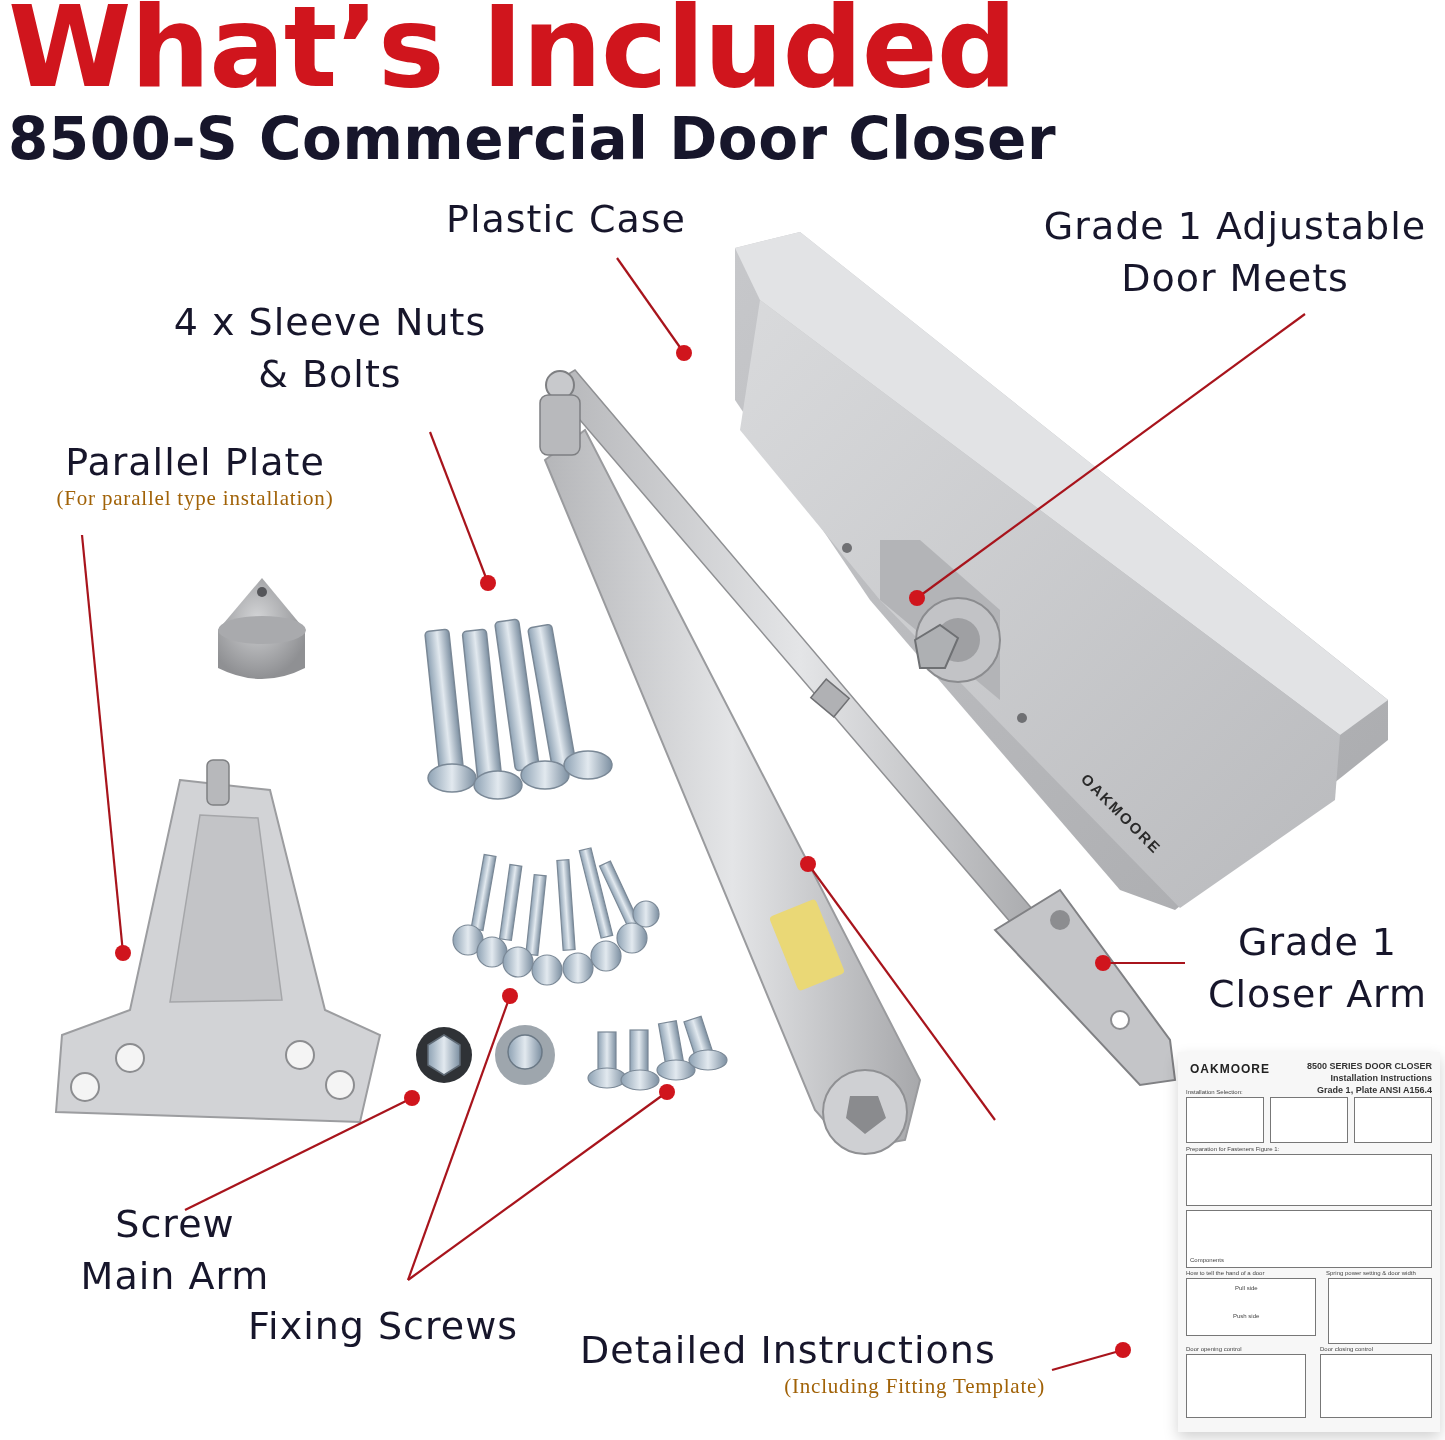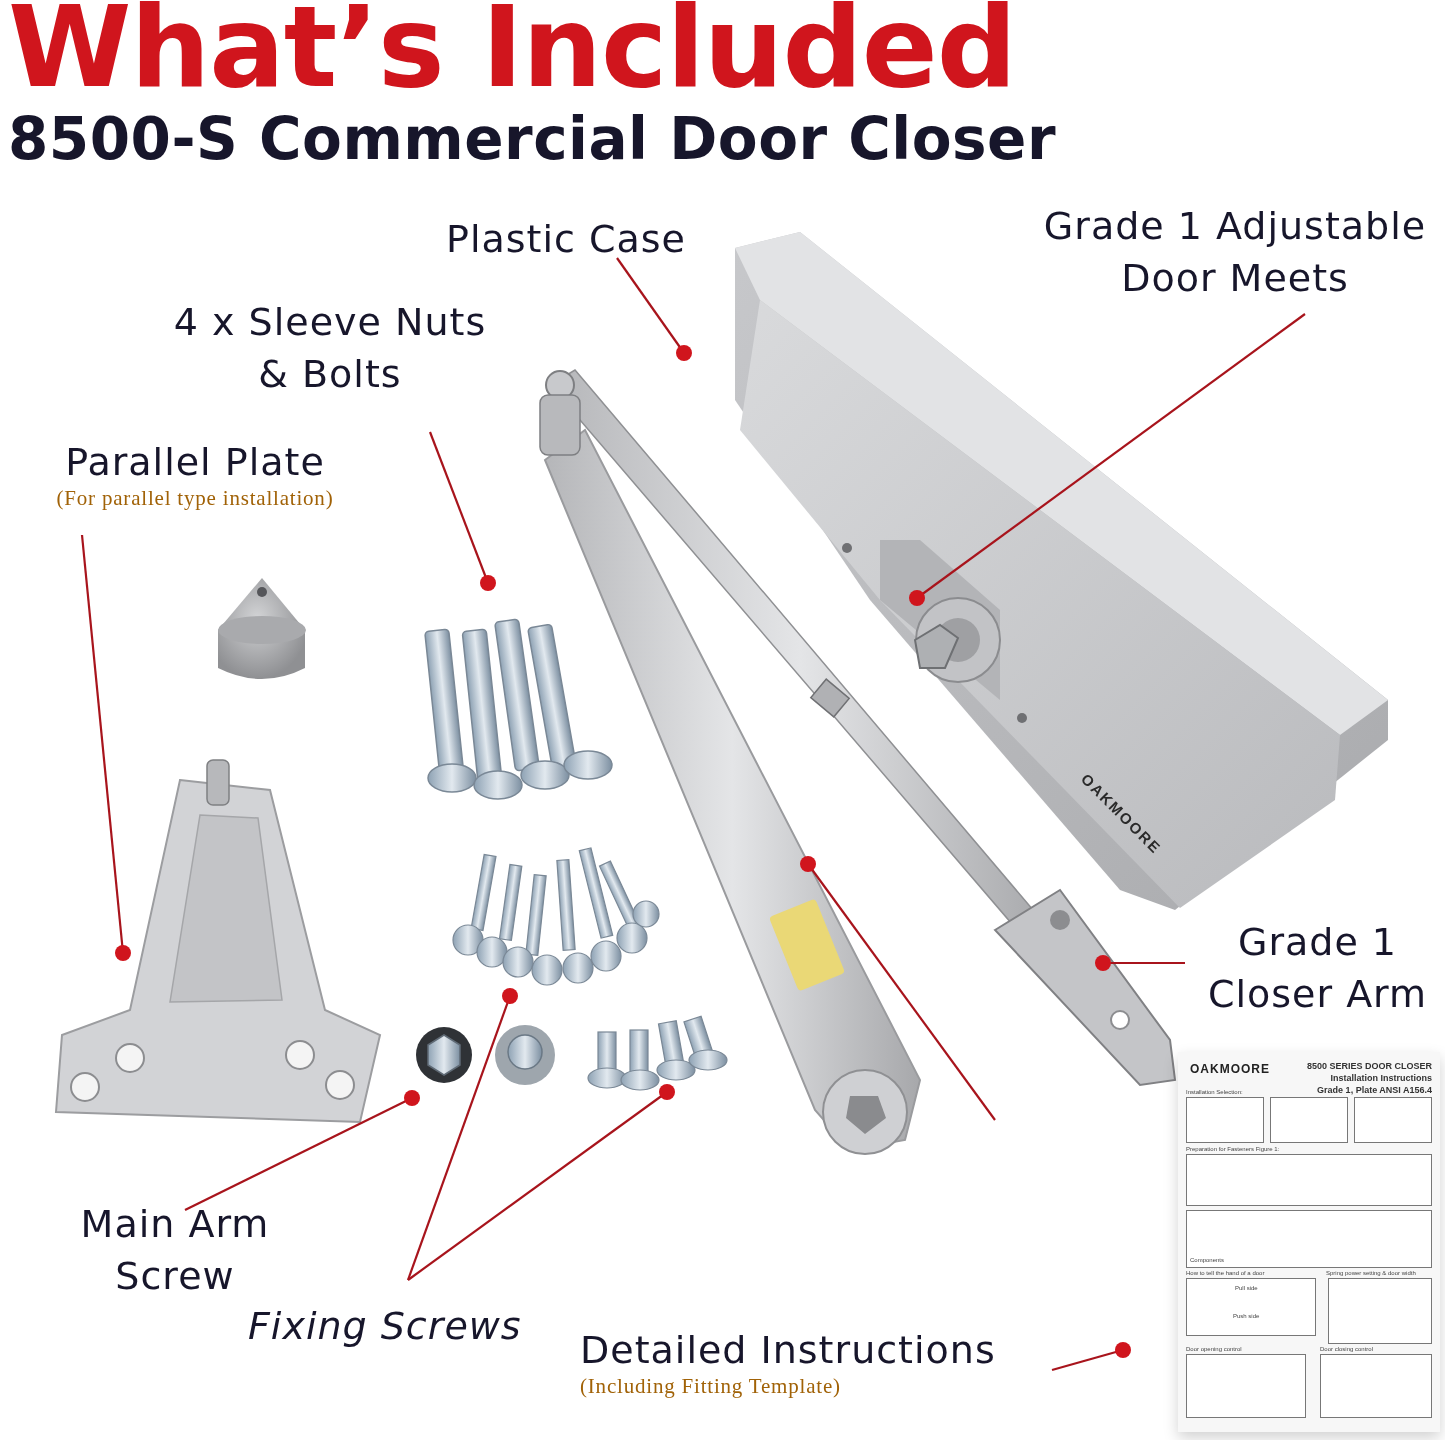--- a/index.html
+++ b/index.html
@@ -163,21 +163,21 @@
     <circle cx="123" cy="953" r="8"></circle>
     <circle cx="1103" cy="963" r="8"></circle>
     <circle cx="412" cy="1098" r="8"></circle>
     <circle cx="510" cy="996" r="8"></circle>
     <circle cx="667" cy="1092" r="8"></circle>
     <circle cx="808" cy="864" r="8"></circle>
     <circle cx="1123" cy="1350" r="8"></circle>
   </g>
 </svg>
 
-<div class="abs label" style="left:446px; top:193px;margin-top:20px;">Plastic Case</div>
+<div class="abs label" style="left:446px; top:193px;">Plastic Case</div>
 
 <div class="abs label" style="left:1025px; top:200px; width:420px;">
   <div>Grade 1 Adjustable</div>
   <div>Door Meets</div>
 </div>
 
 <div class="abs label" style="left:150px; top:296px; width:360px;">
   <div>4 x Sleeve Nuts</div>
   <div>&amp; Bolts</div>
 </div>
@@ -186,29 +186,29 @@
   <div class="label" style="line-height:1.2;">Parallel Plate</div>
   <div class="sublabel">(For parallel type installation)</div>
 </div>
 
 <div class="abs label" style="left:1185px; top:916px; width:265px;">
   <div>Grade 1</div>
   <div>Closer Arm</div>
 </div>
 
 <div class="abs label" style="left:60px; top:1198px; width:230px;">
+  <div>Screw</div>
   <div>Main Arm</div>
-  <div>Screw</div>
-</div>
-
-<div class="abs label" style="left:248px; top:1300px;font-style:italic;">Fixing Screws</div>
+</div>
+
+<div class="abs label" style="left:248px; top:1300px;">Fixing Screws</div>
 
 <div class="abs" style="left:580px; top:1328px; width:465px; text-align:right;">
   <div class="label" style="line-height:1.2; text-align:left;">Detailed Instructions</div>
-  <div class="sublabel" style="text-align:left;">(Including Fitting Template)</div>
+  <div class="sublabel" style="text-align:right;">(Including Fitting Template)</div>
 </div>
 
 <div class="doc">
   <div class="doc-brand">OAKMOORE</div>
   <div class="doc-h1">
     <div>8500 SERIES DOOR CLOSER</div>
     <div>Installation Instructions</div>
     <div>Grade 1, Plate ANSI A156.4</div>
   </div>
   <div class="doc-sec" style="top:37px;">Installation Selection:</div>

